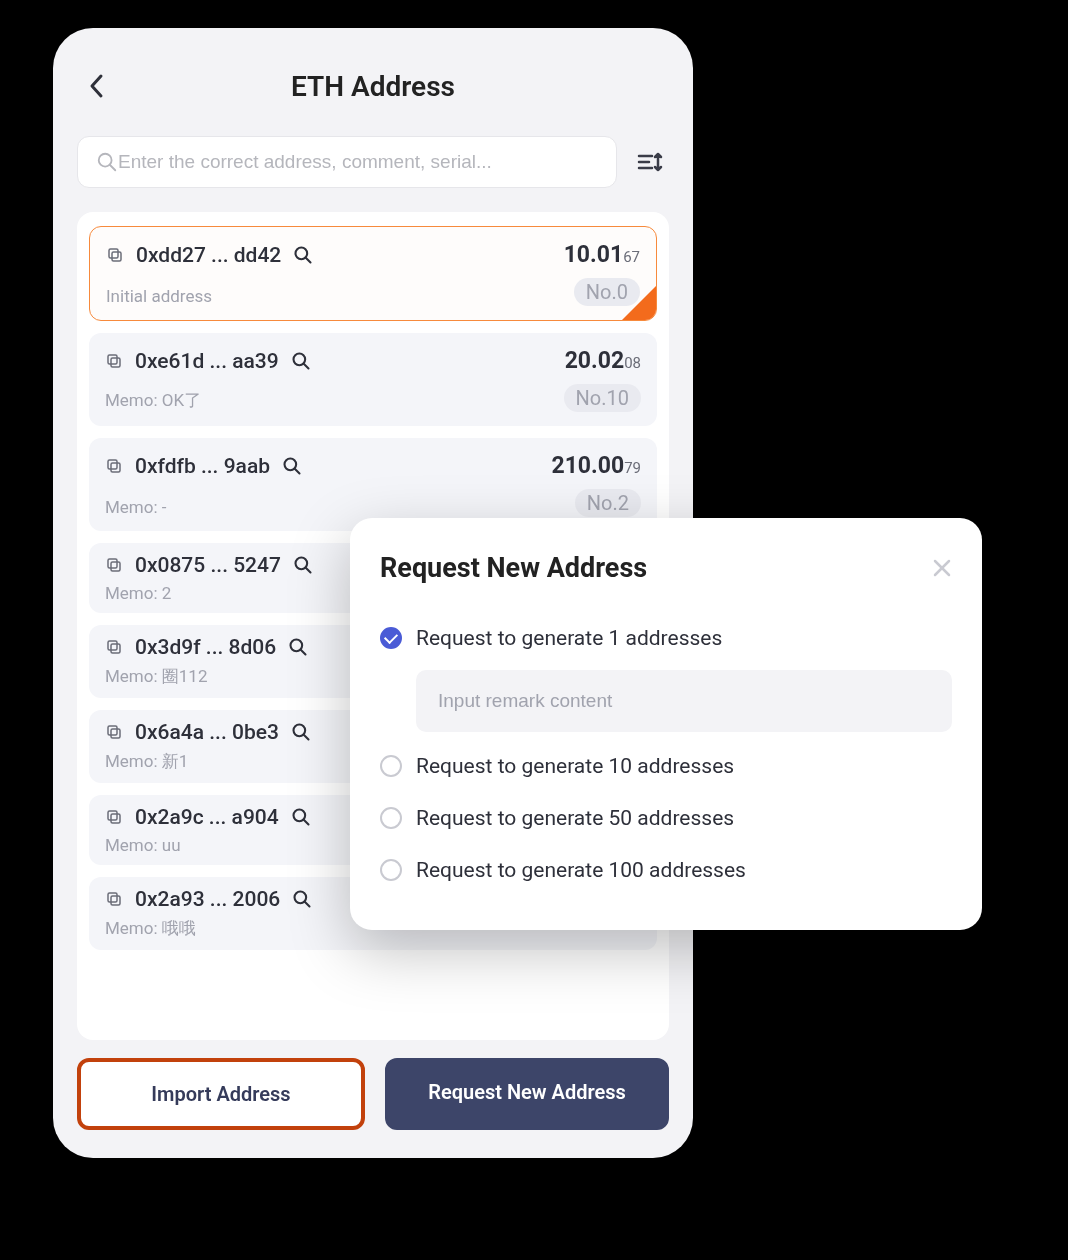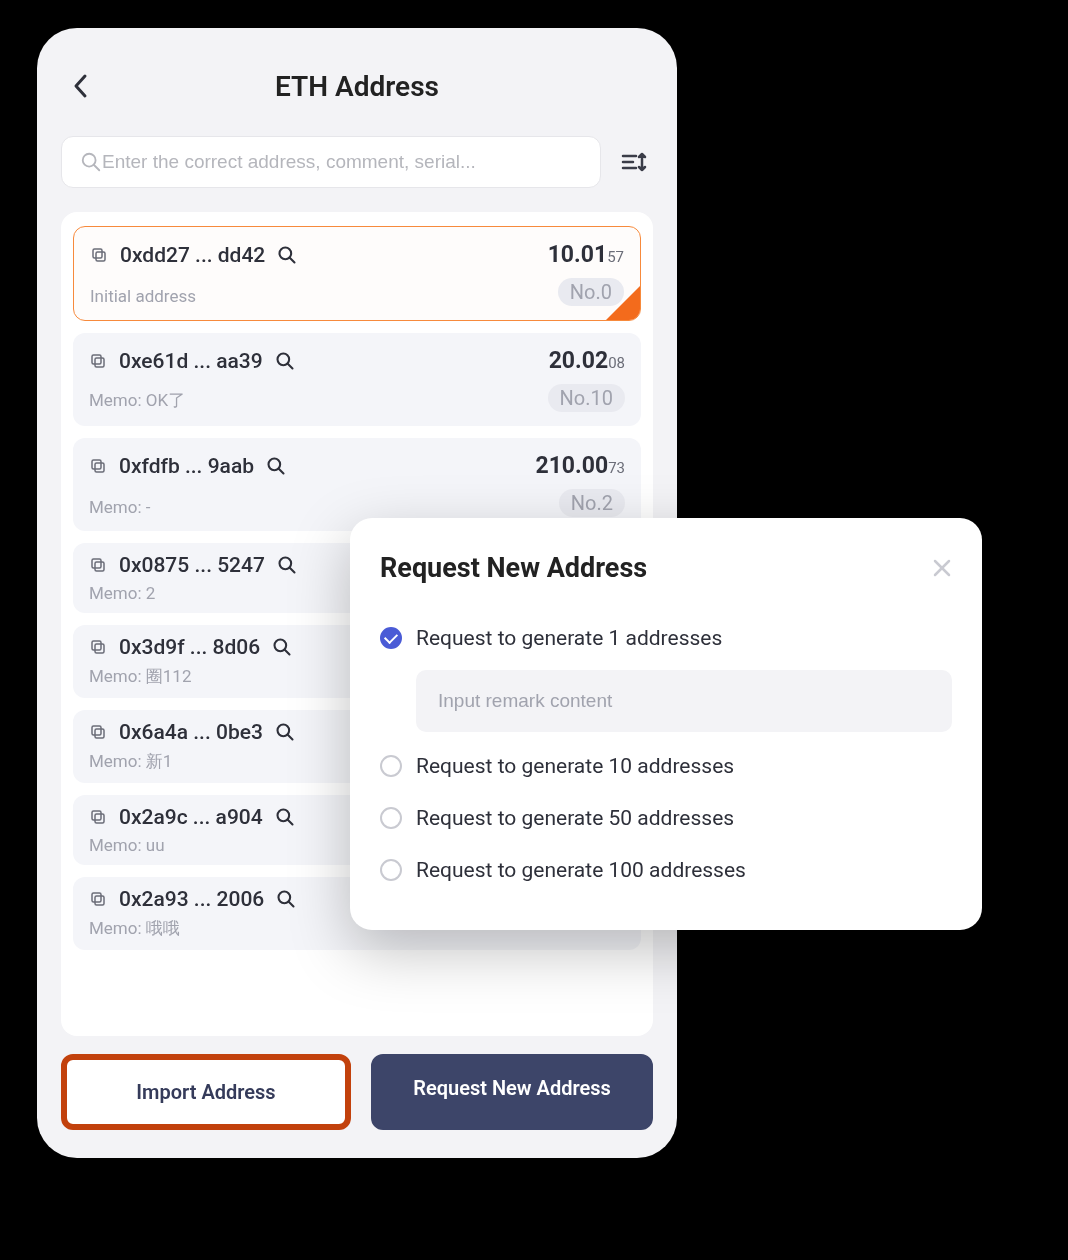--- a/index.html
+++ b/index.html
@@ -1,20 +1,20 @@
 <!DOCTYPE html>
 <html><head>
 <meta charset="utf-8">
 <style>
   * { box-sizing: border-box; margin: 0; padding: 0; }
   body { font-family: -apple-system, BlinkMacSystemFont, "Segoe UI", Roboto, sans-serif; background: #000; width: 1068px; height: 1260px; position: relative; }
   
   .phone-card {
     position: absolute;
-    left: 37px;
+    left: 53px;
     top: 28px;
     width: 640px;
     height: 1130px;
     background: #f3f3f6;
     border-radius: 40px;
     padding: 28px 24px;
     display: flex;
     flex-direction: column;
   }
   
@@ -38,21 +38,21 @@
   .addr-balance .sub { font-size: 15px; font-weight: 400; color: #6b6d78; }
   .addr-bottom { display: flex; align-items: flex-end; justify-content: space-between; margin-top: 10px; }
   .addr-memo { font-size: 17px; color: #a1a3ae; }
   .addr-no { font-size: 20px; color: #a1a3ae; background: #e9eaf0; border-radius: 14px; padding: 2px 12px; }
   .corner-triangle { position: absolute; bottom: 0; right: 0; width: 0; height: 0; border-left: 34px solid transparent; border-bottom: 34px solid #f36b1c; }
   .addr-item.compact .addr-bottom { margin-top: 6px; }
   .addr-item.compact { padding: 10px 16px; }
   
   .bottom-buttons { display: flex; gap: 20px; margin-top: 18px; }
   .btn { flex: 1; padding: 20px 0; border-radius: 12px; font-size: 20px; font-weight: 600; text-align: center; cursor: pointer; }
-  .btn-outline { background: #fff; border: 6px solid #c2410c; color: #353b5a; }
+  .btn-outline { background: #fff; border: 4px solid #c2410c; color: #353b5a; }
   .btn-primary { background: #3d4569; color: #fff; border: 2px solid #3d4569; }
   
   .modal {
     position: absolute;
     left: 350px;
     top: 518px;
     width: 632px;
     background: #fff;
     border-radius: 22px;
     box-shadow: 0 20px 60px rgba(0,0,0,0.25);
@@ -117,21 +117,21 @@
               </svg>
             </span>
           <span class="addr-text">0xdd27 ... dd42</span>
           <span class="icon">
               <svg width="20" height="20" viewBox="0 0 24 24">
                 <circle cx="10" cy="10" r="7" stroke="#2e303a" stroke-width="2.5" fill="none"></circle>
                 <line x1="15" y1="15" x2="21" y2="21" stroke="#2e303a" stroke-width="2.5" stroke-linecap="round"></line>
               </svg>
             </span>
         </div>
-        <span class="addr-balance"><span>10.01</span><span class="sub">57</span></span>
+        <span class="addr-balance"><span>10.01</span><span class="sub">67</span></span>
       </div>
       <div class="addr-bottom">
         <span class="addr-memo">Initial address</span>
         <span class="addr-no">No.0</span>
       </div>
       <div class="corner-triangle"></div>
     </div>
 
     <div class="addr-item">
       <div class="addr-top">
@@ -168,21 +168,21 @@
               </svg>
             </span>
           <span class="addr-text">0xfdfb ... 9aab</span>
           <span class="icon">
               <svg width="20" height="20" viewBox="0 0 24 24">
                 <circle cx="10" cy="10" r="7" stroke="#2e303a" stroke-width="2.5" fill="none"></circle>
                 <line x1="15" y1="15" x2="21" y2="21" stroke="#2e303a" stroke-width="2.5" stroke-linecap="round"></line>
               </svg>
             </span>
         </div>
-        <span class="addr-balance"><span>210.00</span><span class="sub">73</span></span>
+        <span class="addr-balance"><span>210.00</span><span class="sub">79</span></span>
       </div>
       <div class="addr-bottom">
         <span class="addr-memo">Memo: -</span>
         <span class="addr-no">No.2</span>
       </div>
     </div>
 
     <div class="addr-item compact">
       <div class="addr-top">
           <div class="addr-left">

